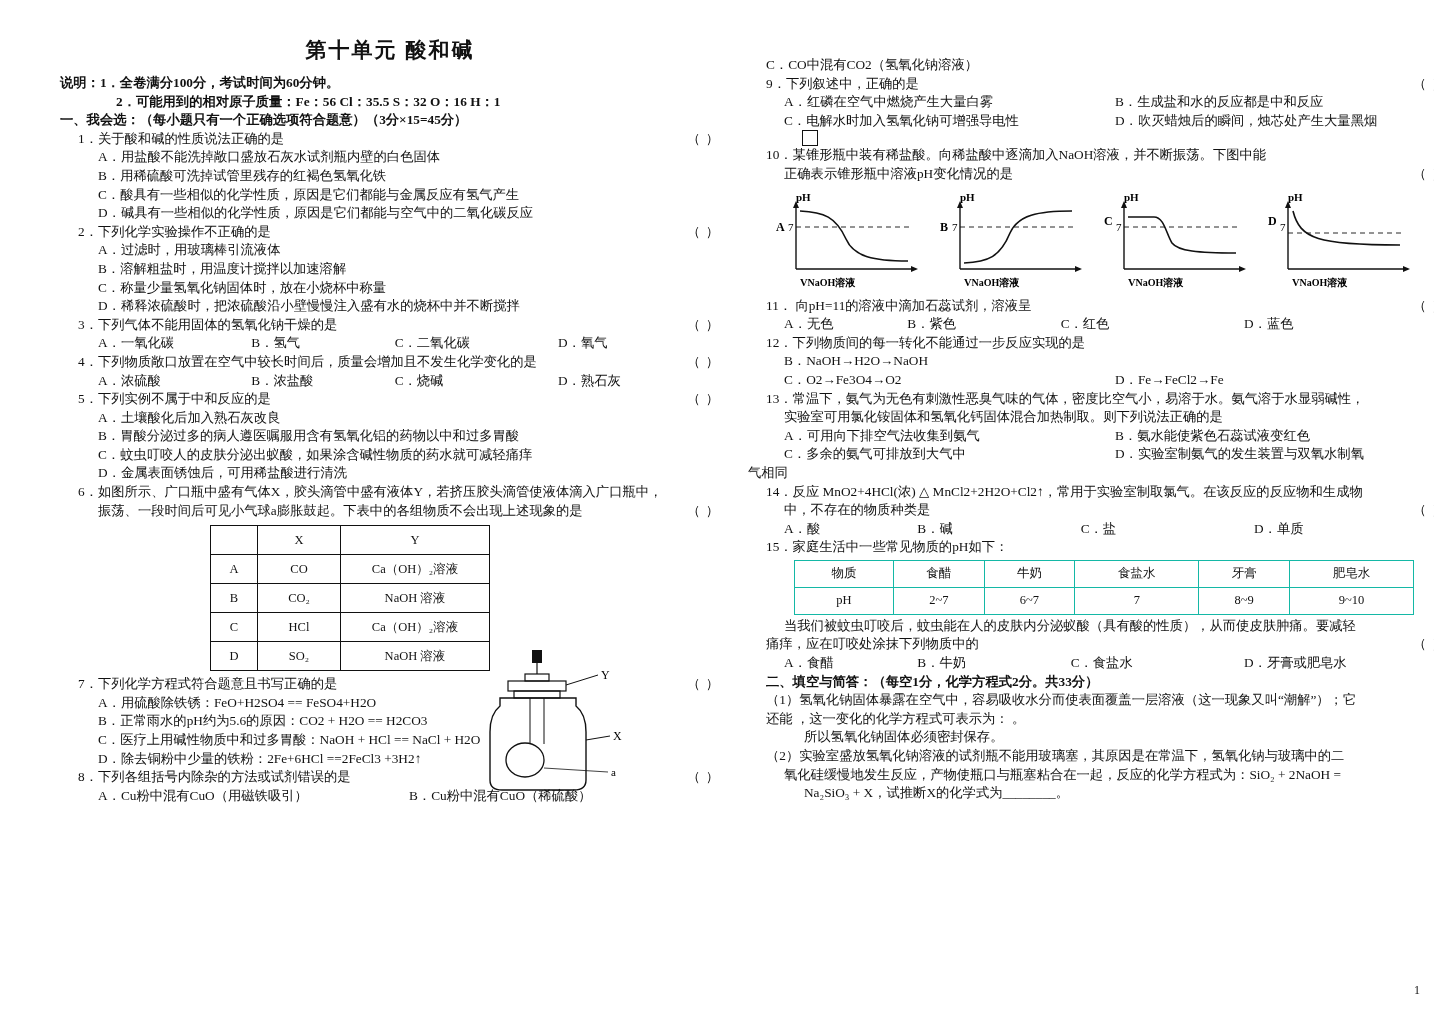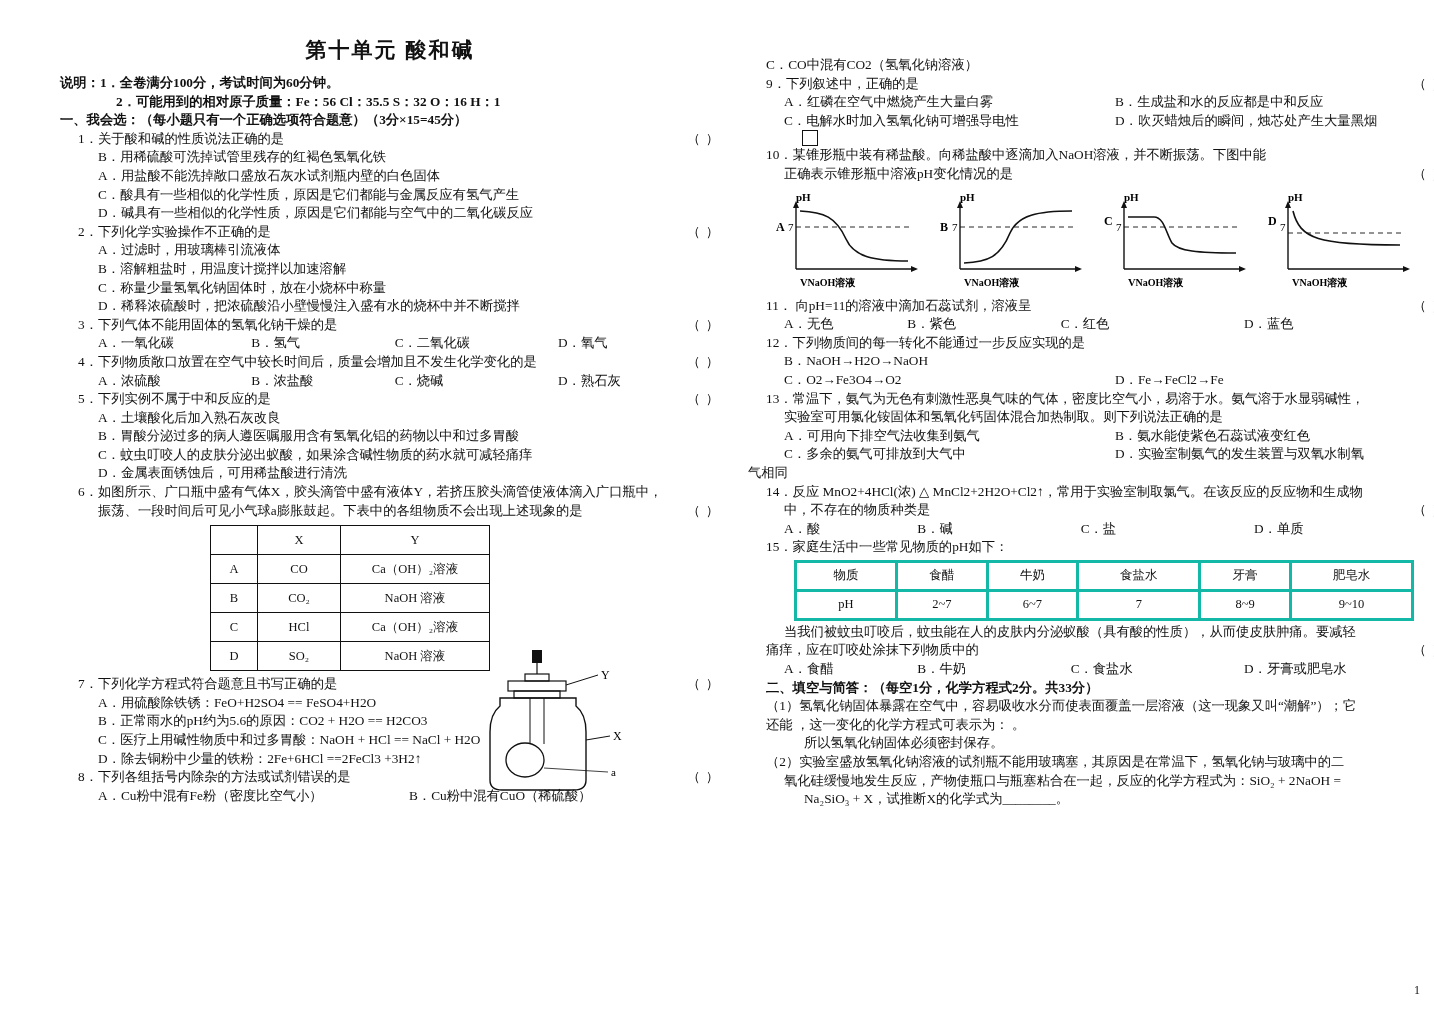--- a/index.html
+++ b/index.html
@@ -42,21 +42,21 @@
   table.xy td.cy{width:128px;}
   
   .flask{position:absolute;left:470px;top:648px;width:170px;height:148px;}
   
   .phrow{display:flex;gap:6px;margin:4px 0 2px 8px;}
   .phcell{width:158px;height:108px;position:relative;}
   
   table.hh{
     border-collapse:collapse;font-size:12.5px;margin:4px 0 2px 28px;width:620px;
   }
-  table.hh td{border:3px solid #14b8a6;height:22px;text-align:center;padding:2px 4px;}
+  table.hh td{border:1px solid #14b8a6;height:22px;text-align:center;padding:2px 4px;}
   table.hh td.first{width:90px;}
   .pgnum{position:absolute;right:14px;bottom:14px;font-size:12px;}
   .sqbox{width:14px;height:14px;border:1px solid #111;margin-left:36px;}
   svg{display:block;}
 </style>
 </head>
 <body>
 
 <div class="page">
 
@@ -65,22 +65,22 @@
     <h1 class="title">第十单元 酸和碱</h1>
 
     <div class="ln bold">说明：1．全卷满分100分，考试时间为60分钟。</div>
     <div class="ln bold i3">2．可能用到的相对原子质量：Fe：56  Cl：35.5  S：32   O：16   H：1</div>
     <div class="ln bold">一、我会选：（每小题只有一个正确选项符合题意）（3分×15=45分）</div>
 
     <div class="ln rowline i1">
       <span class="txt">1．关于酸和碱的性质说法正确的是</span>
       <span class="paren">（        ）</span>
     </div>
+    <div class="ln i2">A．用盐酸不能洗掉敞口盛放石灰水试剂瓶内壁的白色固体</div>
     <div class="ln i2">B．用稀硫酸可洗掉试管里残存的红褐色氢氧化铁</div>
-    <div class="ln i2">A．用盐酸不能洗掉敞口盛放石灰水试剂瓶内壁的白色固体</div>
     <div class="ln i2">C．酸具有一些相似的化学性质，原因是它们都能与金属反应有氢气产生</div>
     <div class="ln i2">D．碱具有一些相似的化学性质，原因是它们都能与空气中的二氧化碳反应</div>
 
     <div class="ln rowline i1">
       <span class="txt">2．下列化学实验操作不正确的是</span>
       <span class="paren">（        ）</span>
     </div>
     <div class="ln i2">A．过滤时，用玻璃棒引流液体</div>
     <div class="ln i2">B．溶解粗盐时，用温度计搅拌以加速溶解</div>
     <div class="ln i2">C．称量少量氢氧化钠固体时，放在小烧杯中称量</div>
@@ -162,21 +162,21 @@
     <div class="ln i2">A．用硫酸除铁锈：FeO+H2SO4 == FeSO4+H2O</div>
     <div class="ln i2">B．正常雨水的pH约为5.6的原因：CO2 + H2O == H2CO3</div>
     <div class="ln i2">C．医疗上用碱性物质中和过多胃酸：NaOH + HCl == NaCl + H2O</div>
     <div class="ln i2">D．除去铜粉中少量的铁粉：2Fe+6HCl ==2FeCl3 +3H2↑</div>
 
     <div class="ln rowline i1">
       <span class="txt">8．下列各组括号内除杂的方法或试剂错误的是</span>
       <span class="paren">（        ）</span>
     </div>
     <div class="ln i2 opt2">
-      <div>A．Cu粉中混有Fe粉（密度比空气小）</div>
+      <div>A．Cu粉中混有CuO（用磁铁吸引）</div>
       <div>B．Cu粉中混有CuO（稀硫酸）</div>
     </div>
   </div>
 
   <div class="flask">
     <svg width="170" height="148" viewBox="0 0 170 148">
 
       <rect x="62" y="2" width="10" height="13" fill="#111"></rect>
       <line x1="67" y1="15" x2="67" y2="26" stroke="#111" stroke-width="1.2"></line>
       <rect x="55" y="26" width="24" height="7" fill="none" stroke="#111" stroke-width="1.2"></rect>

